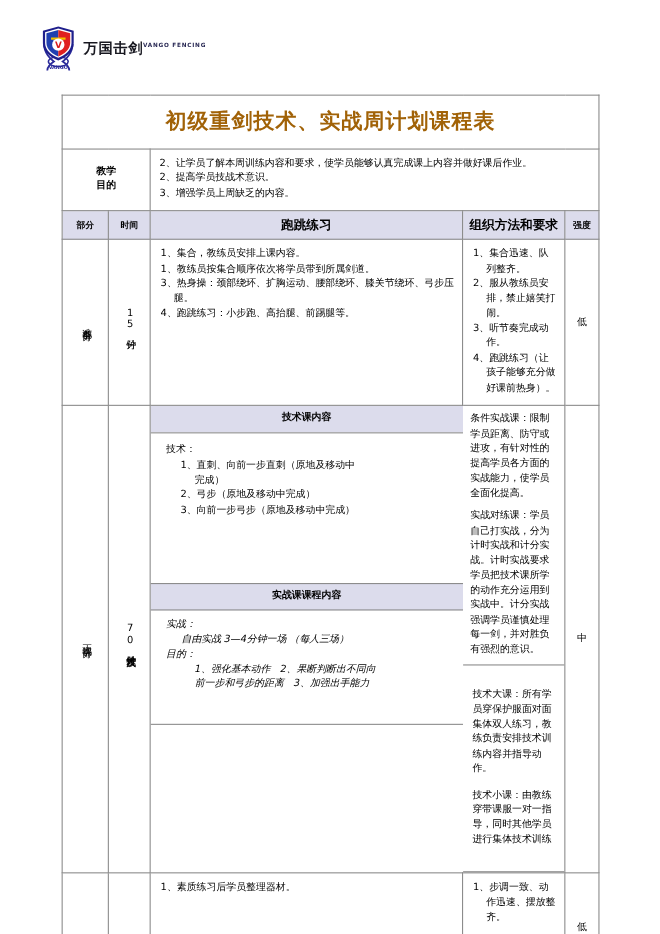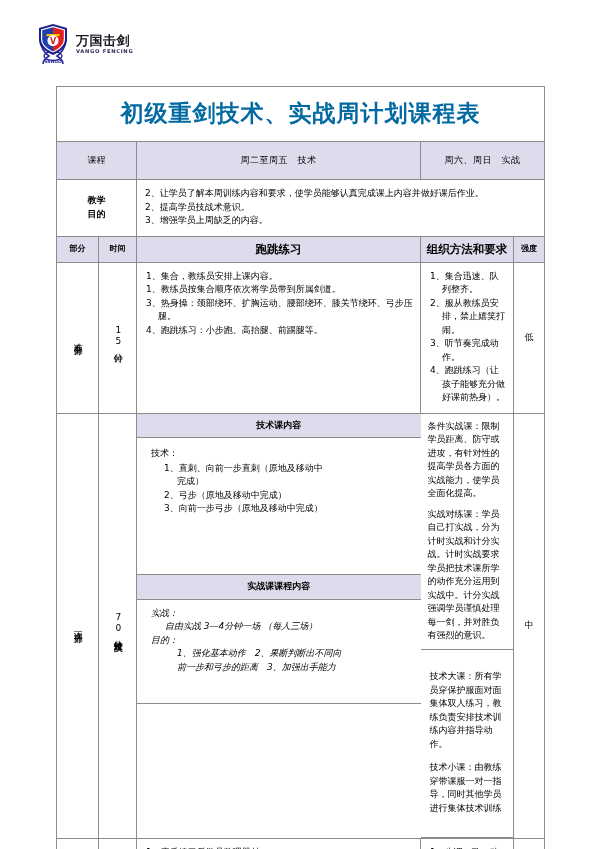--- a/index.html
+++ b/index.html
@@ -30,21 +30,21 @@
     align-items: center;
     gap: 6px;
   }
   .shield-wrap {
     position: relative;
     width: 34px;
     height: 44px;
   }
   .logo-text {
     display: flex;
-    flex-direction: column;
+    flex-direction: row;
     justify-content: center;
     line-height: 1;
   }
   .logo-cn {
     font-size: 13px;
     font-weight: bold;
     letter-spacing: 0.5px;
     color: #17171f;
   }
   .logo-en {
@@ -71,23 +71,23 @@
     font-size: 9px;
     line-height: 1.5;
   }
 
   .title-cell {
     text-align: center;
     padding: 9px 4px 10px 4px !important;
     background: #ffffff;
   }
   .title-text {
-    font-size: 23px;
-    font-weight: bold;
-    color: #0369a1;
+    font-size: 19px;
+    font-weight: bold;
+    color: #a16207;
     letter-spacing: 1px;
   }
 
   .shade { background: #dcdcec; }
   .white { background: #ffffff; }
 
   .center-mid {
     text-align: center;
     vertical-align: middle !important;
   }
@@ -253,25 +253,20 @@
       <col style="width:31px">
     </colgroup>
 
     <tbody>
         <tr>
       <td colspan="5" class="title-cell">
         <span class="title-text">初级重剑技术、实战周计划课程表</span>
       </td>
     </tr>
 
-    <tr>
-      <td colspan="2" class="shade center-mid course-label">课程</td>
-      <td class="shade center-mid course-val">周二至周五　技术</td>
-      <td colspan="2" class="shade center-mid course-val">周六、周日　实战</td>
-    </tr>
 
     <tr>
       <td colspan="2" class="white center-mid aim-label">
         <div>教学</div>
         <div>目的</div>
       </td>
       <td colspan="3" class="white aim-body">
         <ul class="numlist">
           <li>2、让学员了解本周训练内容和要求，使学员能够认真完成课上内容并做好课后作业。</li>
           <li>2、提高学员技战术意识。</li>

